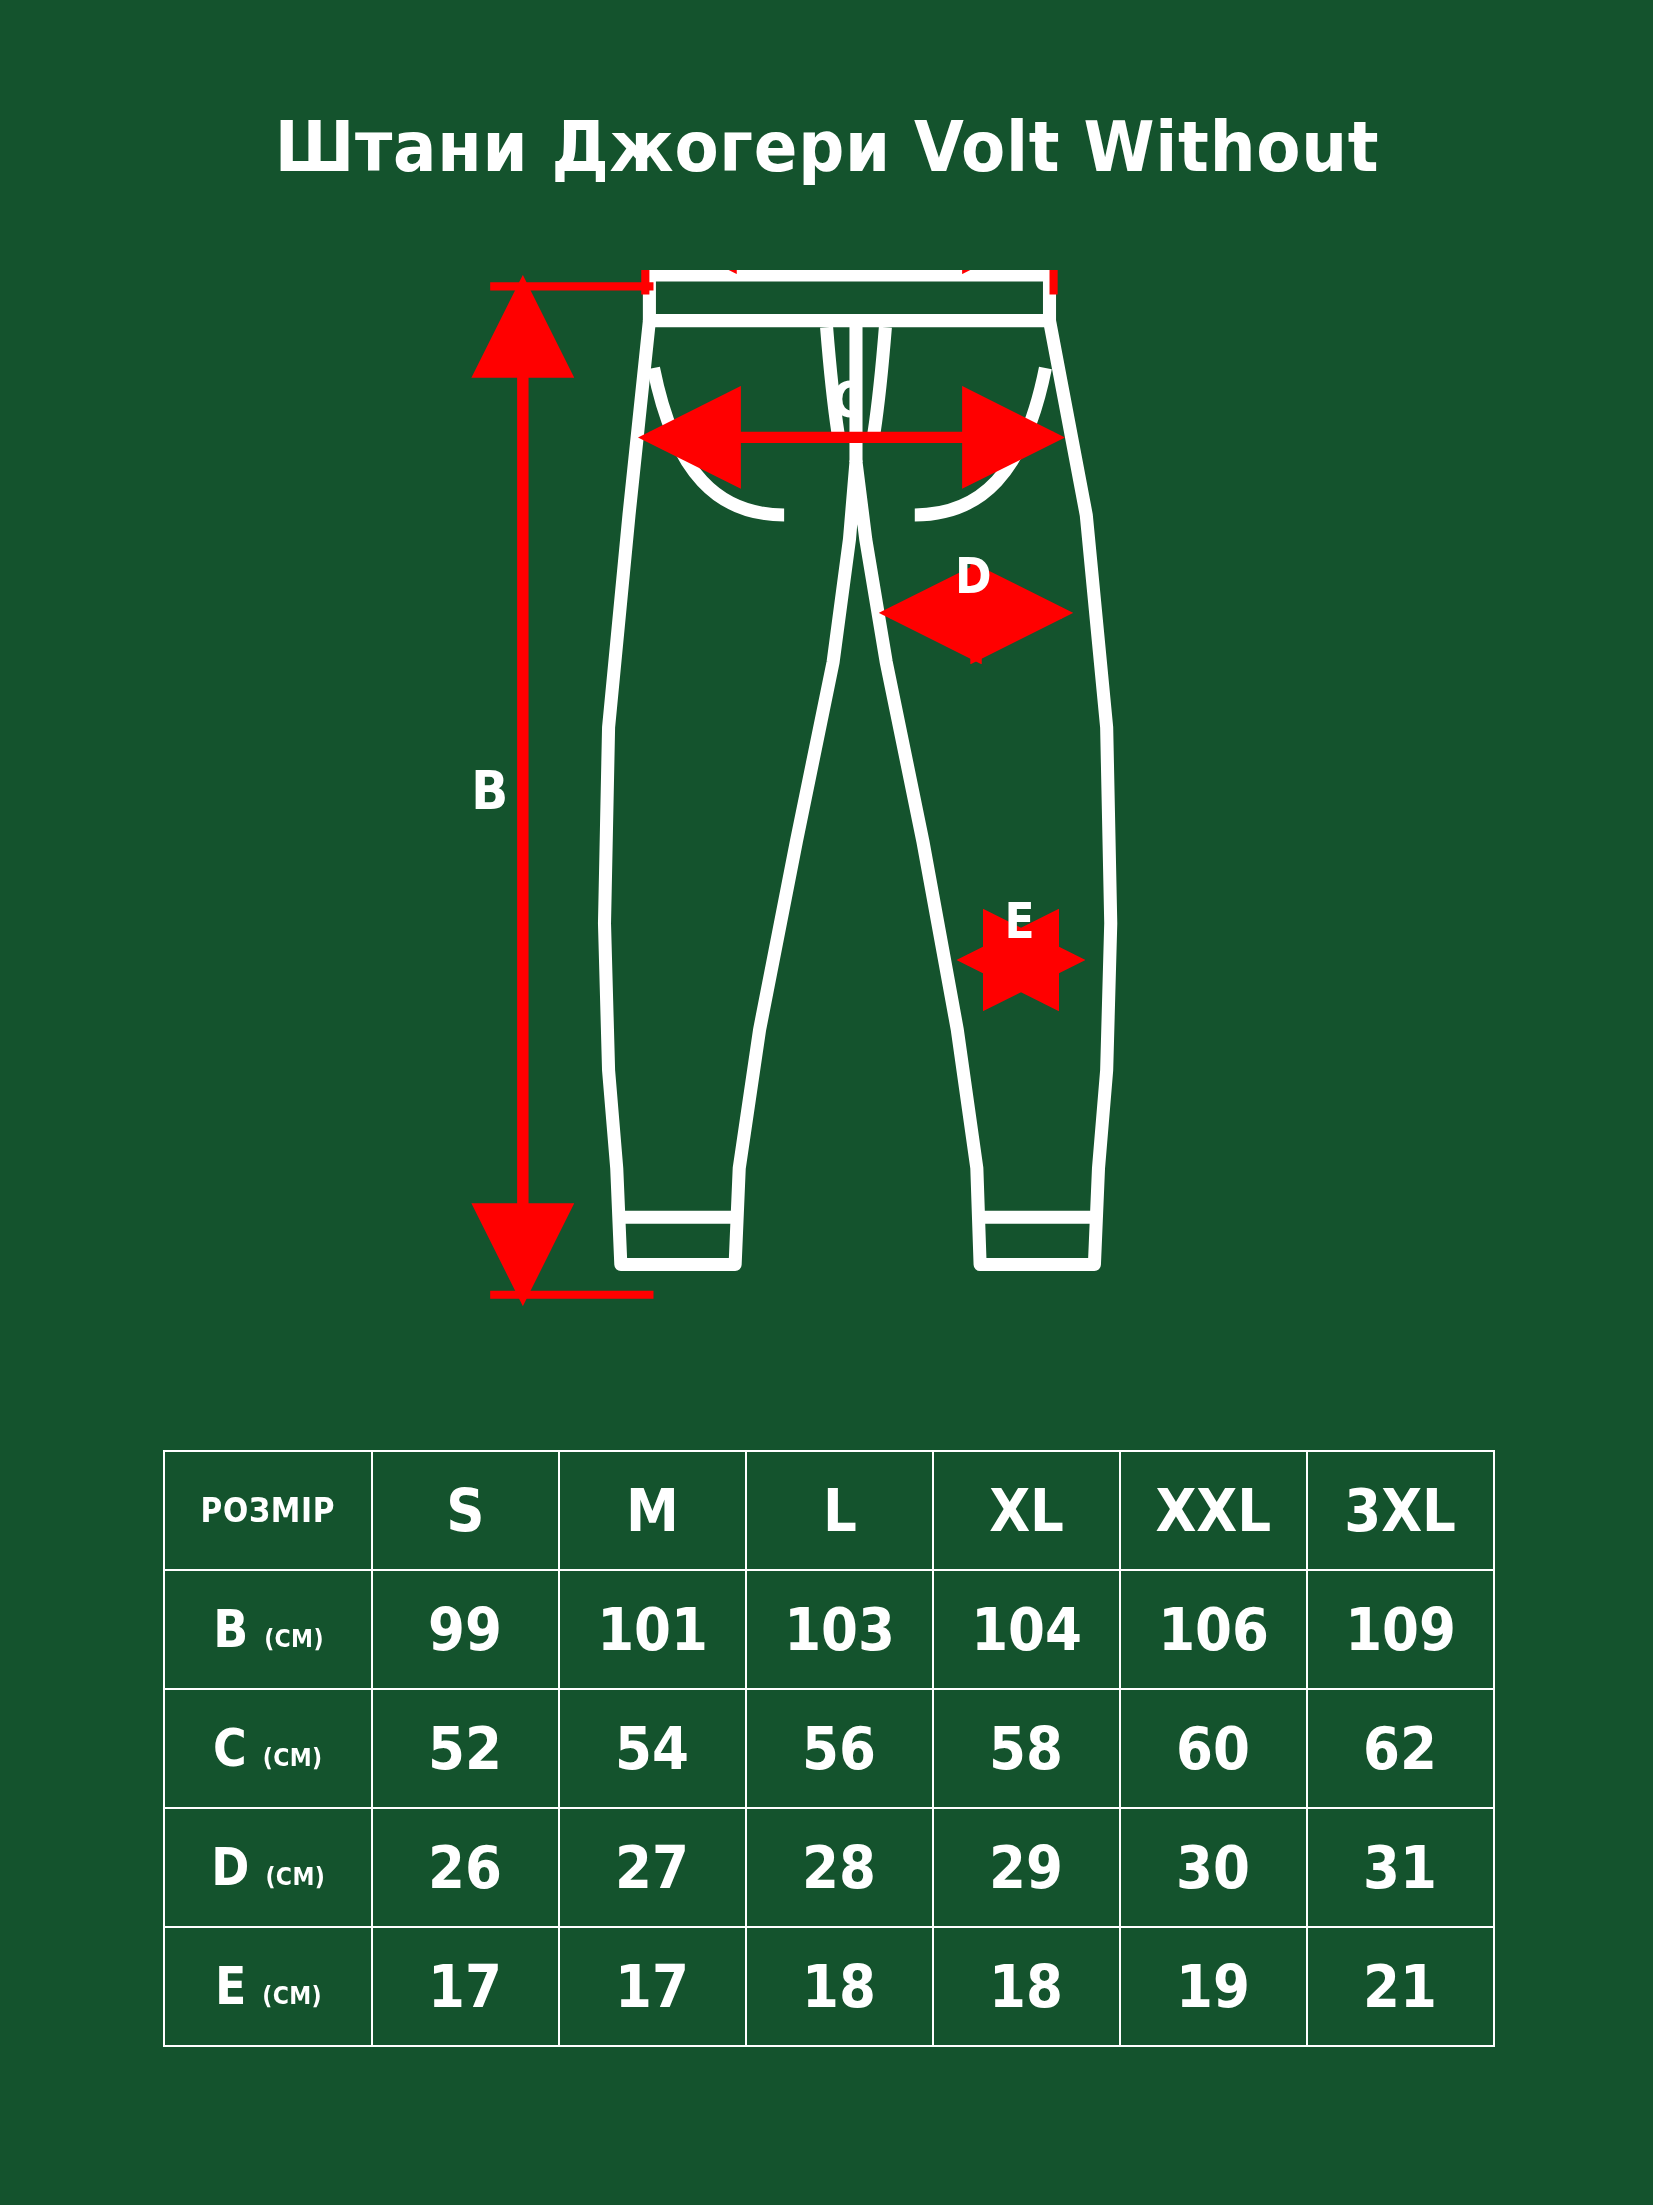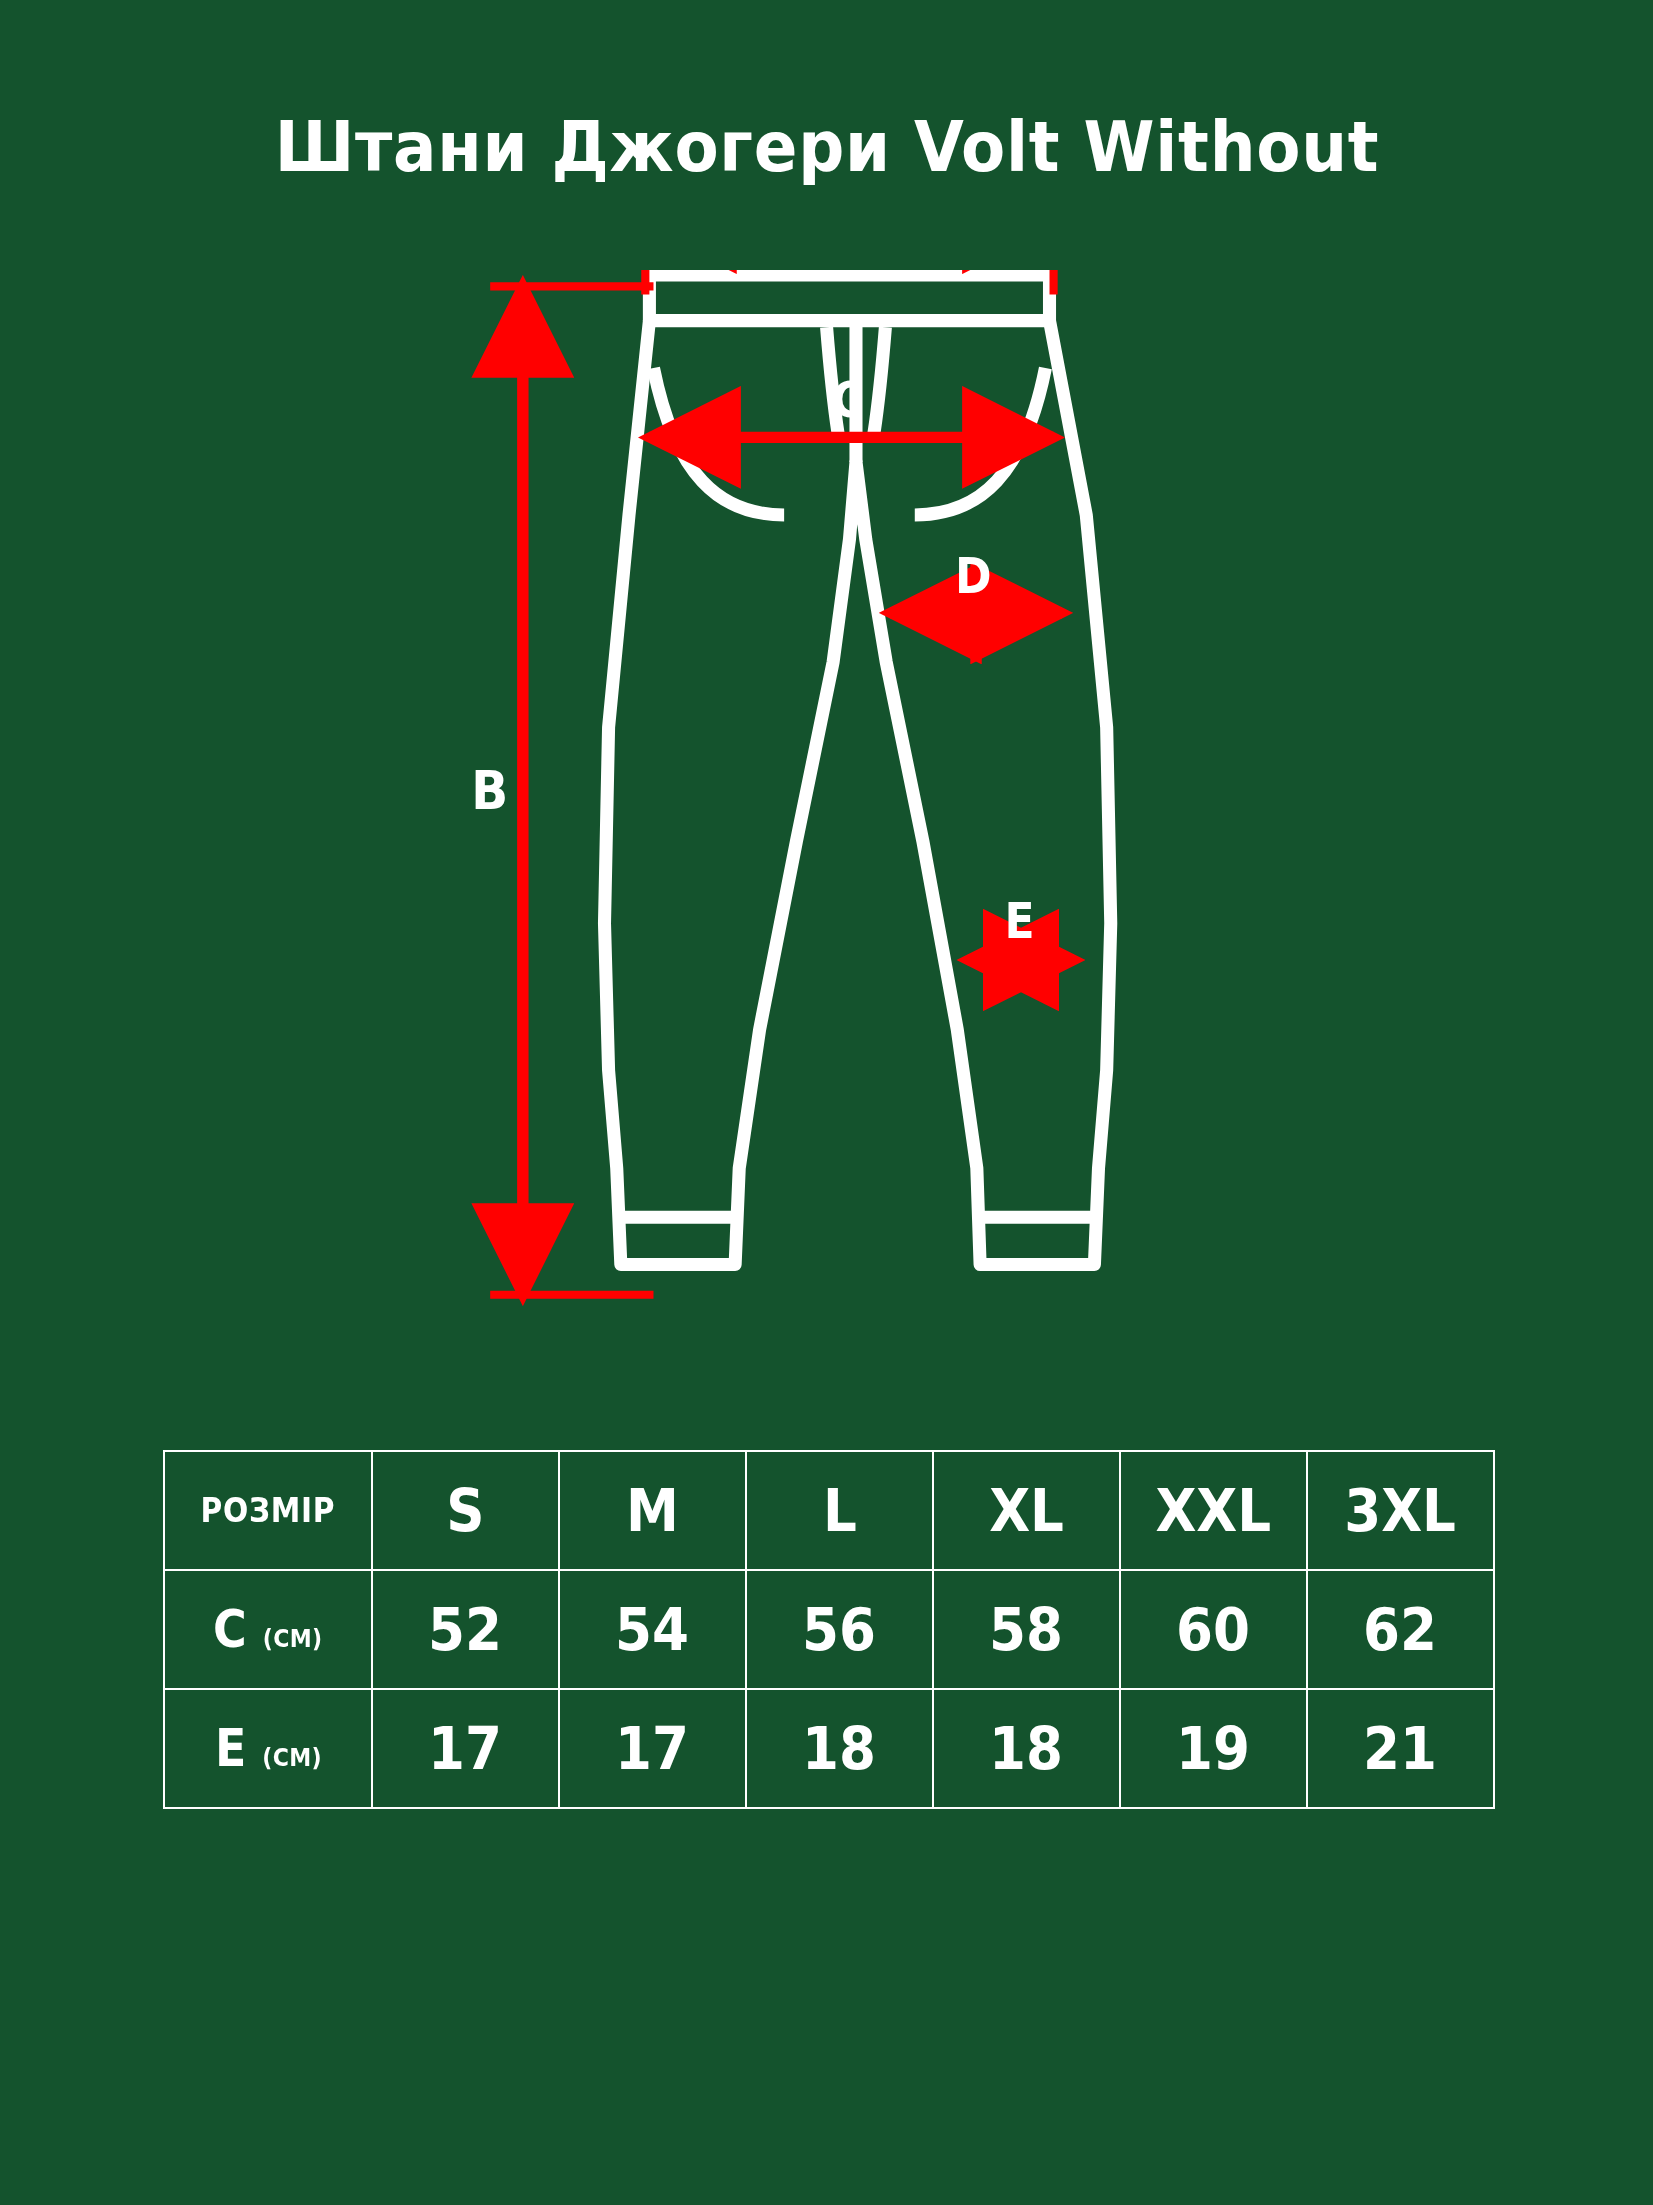--- a/index.html
+++ b/index.html
@@ -204,29 +204,47 @@
           <th><span class="hdr-size">S</span></th>
           <th><span class="hdr-size">M</span></th>
           <th><span class="hdr-size">L</span></th>
           <th><span class="hdr-size">XL</span></th>
           <th><span class="hdr-size">XXL</span></th>
           <th><span class="hdr-size">3XL</span></th>
         </tr>
       </thead>
       <tbody>
         <tr>
+          <td><span class="row-label"><span>B</span> <span class="unit">(СМ)</span></span></td>
+          <td><span class="cell-val">99</span></td>
+          <td><span class="cell-val">101</span></td>
+          <td><span class="cell-val">103</span></td>
+          <td><span class="cell-val">104</span></td>
+          <td><span class="cell-val">106</span></td>
+          <td><span class="cell-val">109</span></td>
+        </tr>
+        <tr>
           <td><span class="row-label"><span>C</span> <span class="unit">(СМ)</span></span></td>
           <td><span class="cell-val">52</span></td>
           <td><span class="cell-val">54</span></td>
           <td><span class="cell-val">56</span></td>
           <td><span class="cell-val">58</span></td>
           <td><span class="cell-val">60</span></td>
           <td><span class="cell-val">62</span></td>
         </tr>
         <tr>
+          <td><span class="row-label"><span>D</span> <span class="unit">(СМ)</span></span></td>
+          <td><span class="cell-val">26</span></td>
+          <td><span class="cell-val">27</span></td>
+          <td><span class="cell-val">28</span></td>
+          <td><span class="cell-val">29</span></td>
+          <td><span class="cell-val">30</span></td>
+          <td><span class="cell-val">31</span></td>
+        </tr>
+        <tr>
           <td><span class="row-label"><span>E</span> <span class="unit">(СМ)</span></span></td>
           <td><span class="cell-val">17</span></td>
           <td><span class="cell-val">17</span></td>
           <td><span class="cell-val">18</span></td>
           <td><span class="cell-val">18</span></td>
           <td><span class="cell-val">19</span></td>
           <td><span class="cell-val">21</span></td>
         </tr>
       </tbody>
     </table>

